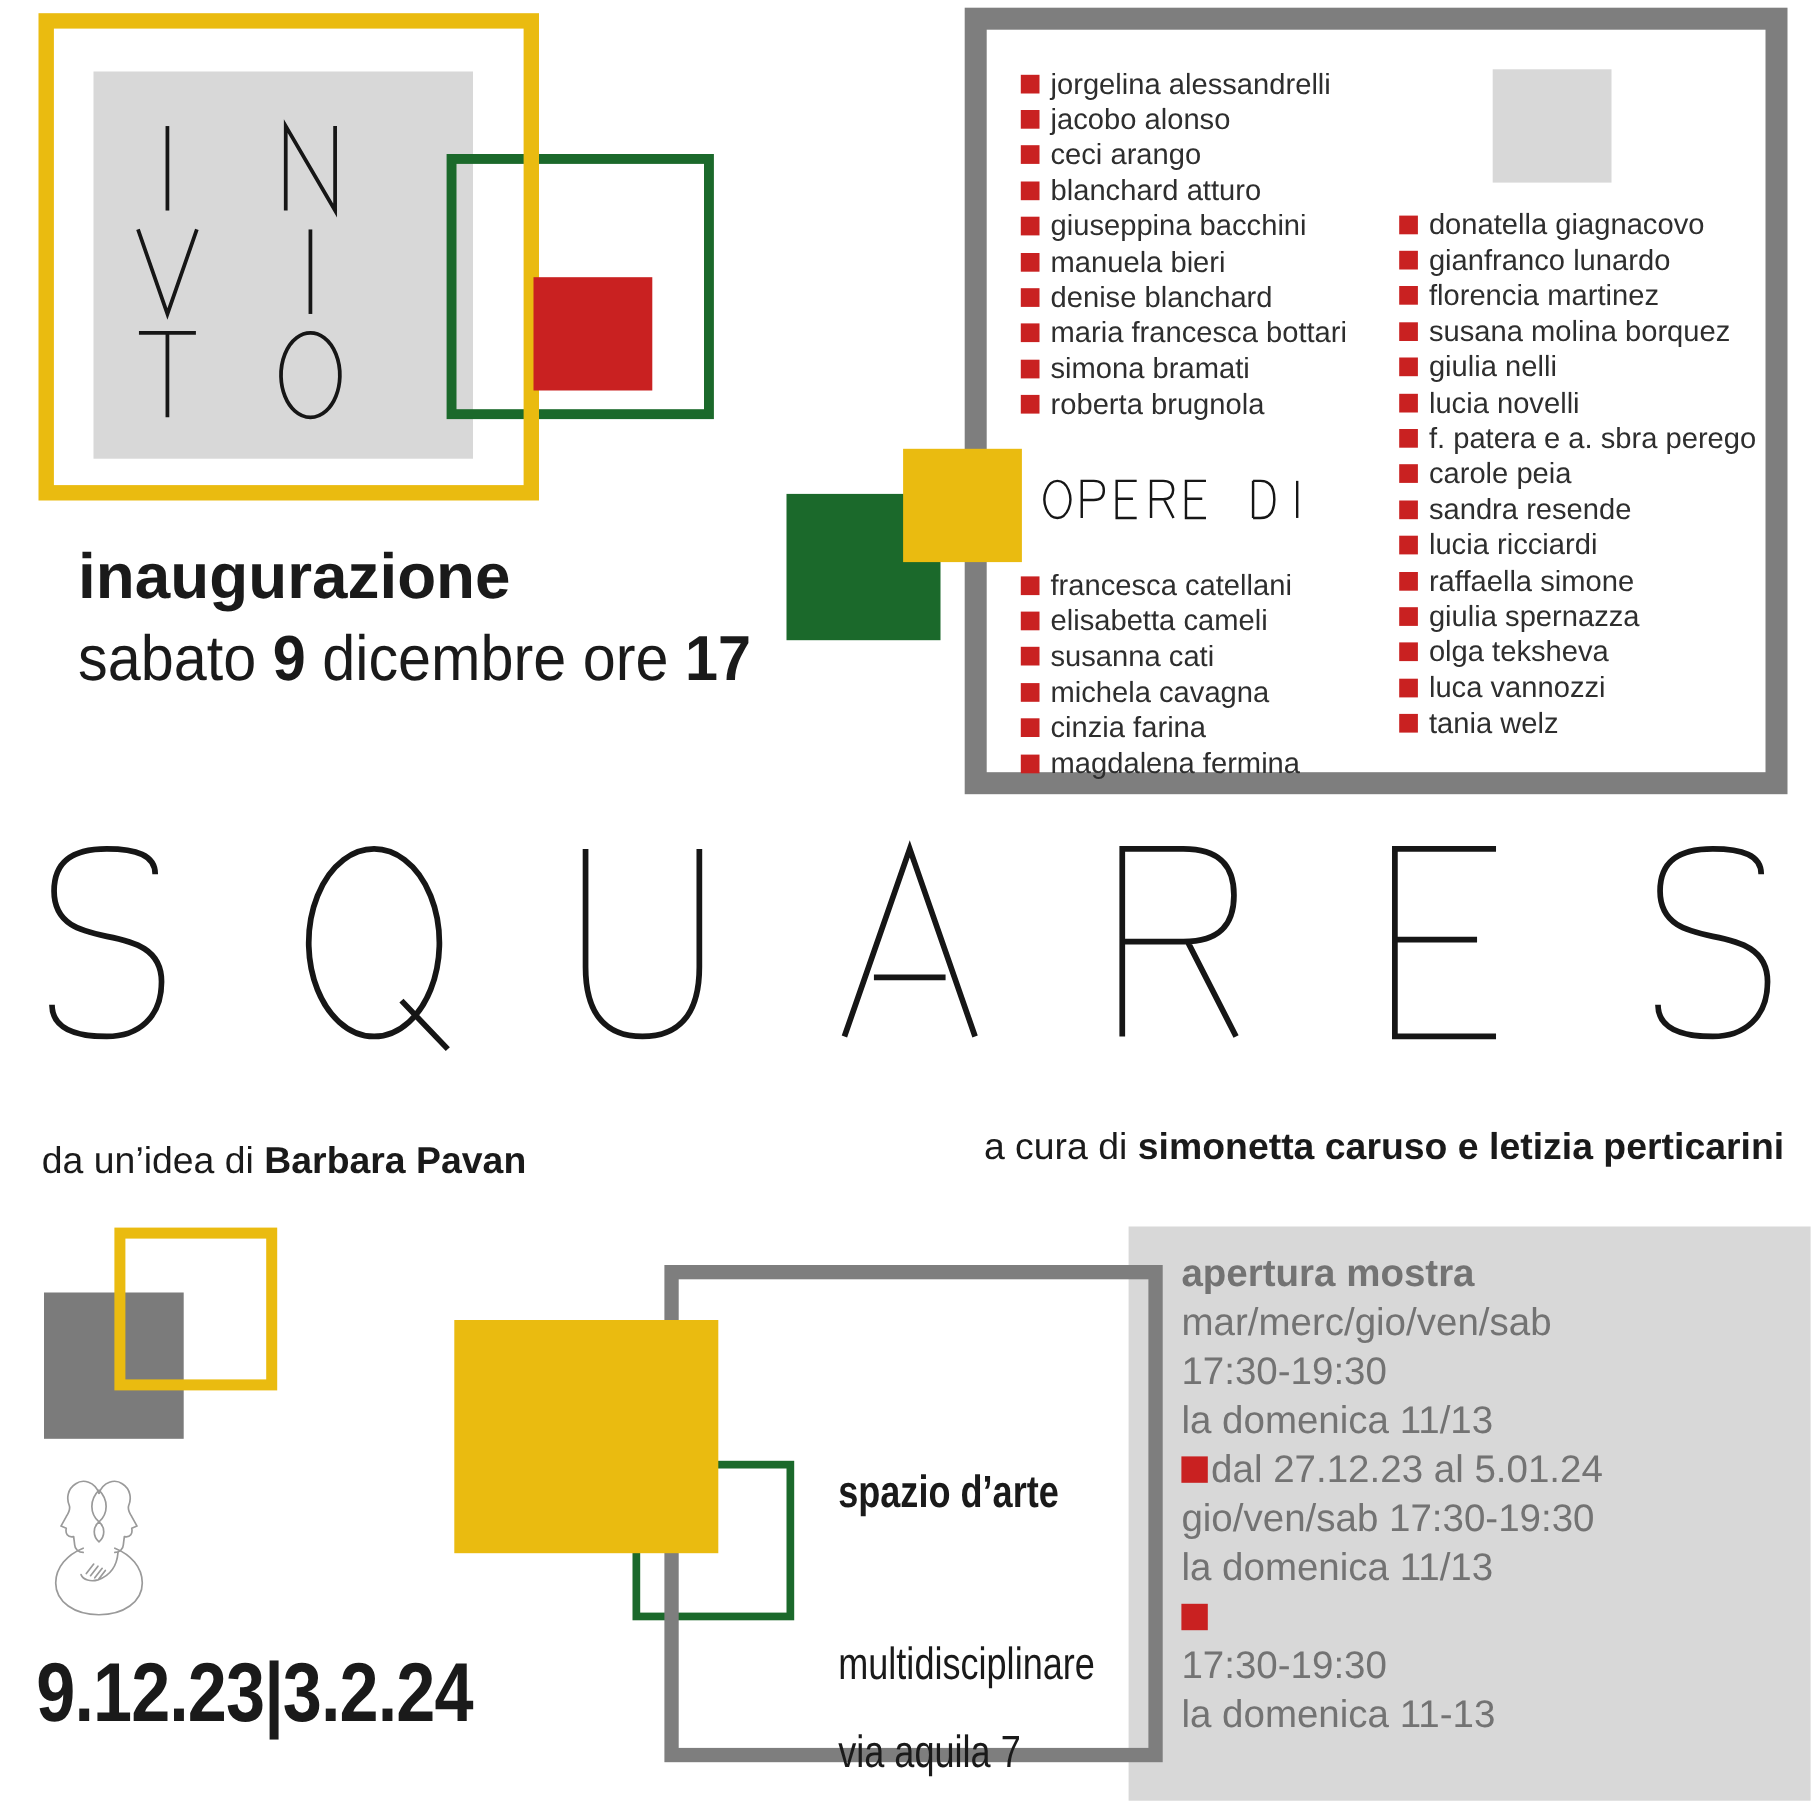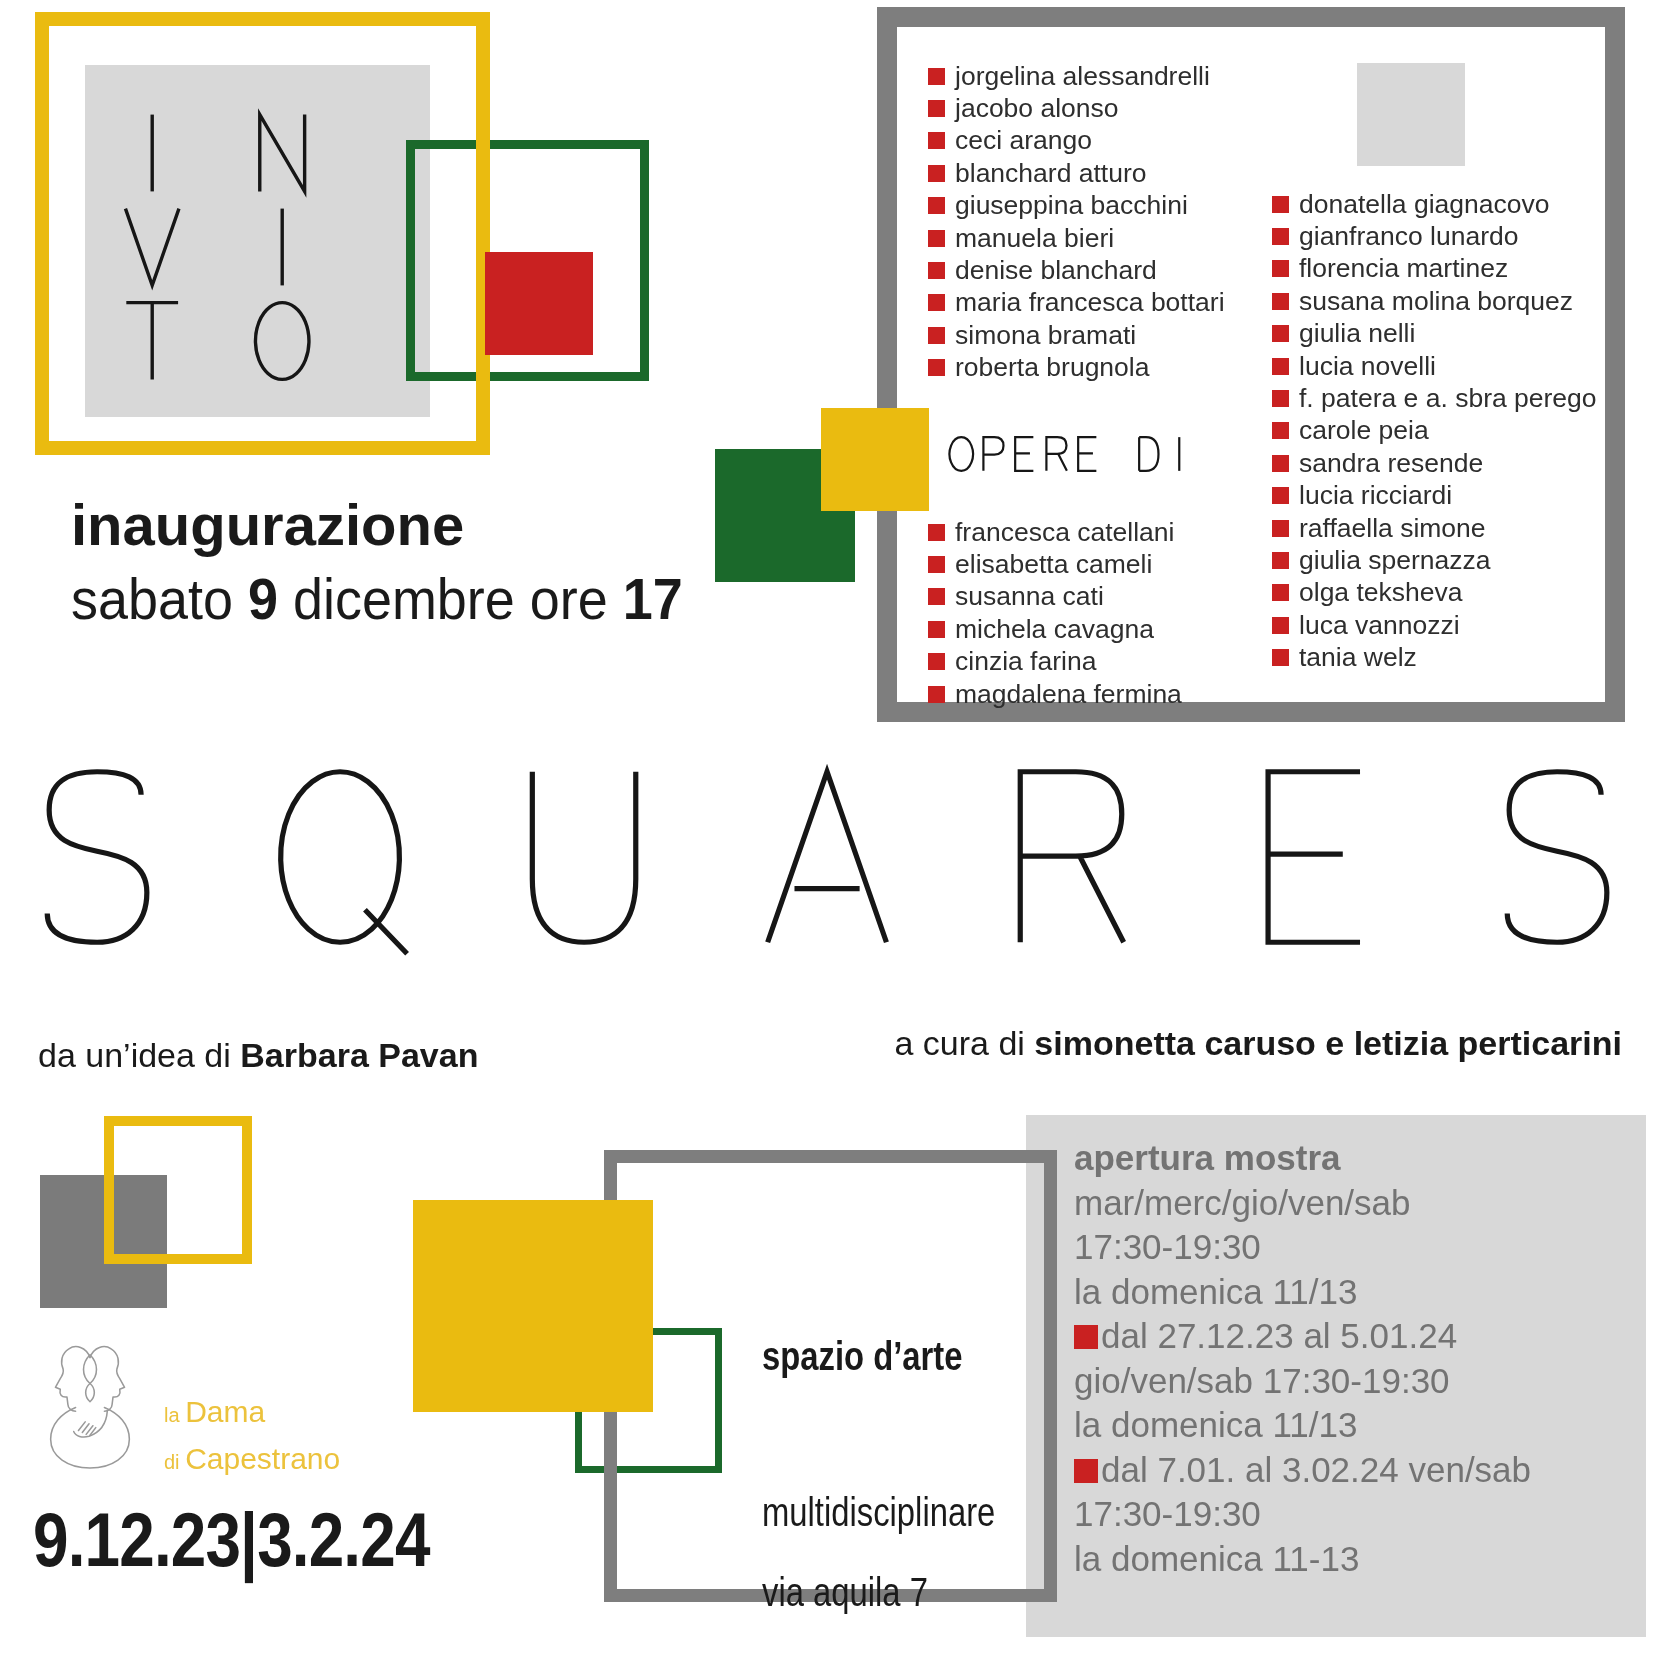--- a/index.html
+++ b/index.html
@@ -211,24 +211,20 @@
     <g fill="none" stroke="#9a9a9a" stroke-width="1.6" stroke-linecap="round" stroke-linejoin="round">
       <path d="M50,16 C46,5 35,2 28,7 C20,12 19,21 22,28 C23,32 21,35 19,38 L14,47 L19,49 C18,54 20,58 26,57 L27,65 C27,69 31,72 35,72"></path>
       <path d="M50,16 C54,5 65,2 72,7 C80,12 81,21 78,28 C77,32 79,35 81,38 L86,47 L81,49 C82,54 80,58 74,57 L73,65 C73,69 69,72 65,72"></path>
       <path d="M50,13 C41,22 41,35 50,43 C59,35 59,22 50,13 Z"></path>
       <path d="M50,43 C44,48 44,57 50,62 C56,57 56,48 50,43 Z"></path>
       <path d="M35,68 C20,74 9,86 9,101 C9,119 27,131 50,131 C73,131 91,119 91,101 C91,86 80,74 65,68"></path>
       <path d="M68,72 C67,85 60,94 49,98 C42,100 35,98 33,93"></path>
       <path d="M38,92 l7,-9 M42,94 l7,-9 M46,96 l7,-9 M50,97 l6,-8"></path>
     </g>
   </svg>
-  <div class="abs dama-text">
-    <div><span class="small">la </span><span>Dama</span></div>
-    <div><span class="small">di </span><span>Capestrano</span></div>
-  </div>
   <div class="abs dates">9.12.23|3.2.24</div>
 
   <div class="abs green-frame-bm"></div>
   <div class="abs venue-box"></div>
   <div class="abs yellow-sq-bm"></div>
   <div class="abs venue-text venue-top">
     <div class="b">spazio d’arte</div>
     <div>multidisciplinare</div>
   </div>
   <div class="abs venue-text venue-bottom">
@@ -239,19 +235,19 @@
   <div class="abs schedule-box"></div>
   <div class="abs sched">
     <div class="title">apertura mostra</div>
     <div>
         <div class="row"><span>mar/merc/gio/ven/sab</span></div>
         <div class="row"><span>17:30-19:30</span></div>
         <div class="row"><span>la domenica 11/13</span></div>
         <div class="row"><span class="bullet"></span><span>dal 27.12.23 al 5.01.24</span></div>
         <div class="row"><span>gio/ven/sab 17:30-19:30</span></div>
         <div class="row"><span>la domenica 11/13</span></div>
-        <div class="row"><span class="bullet"></span><span>dal 7.01. al 3.02.24 ven/sab</span></div>
+        <div class="row"><span class="bullet"></span></div>
         <div class="row"><span>17:30-19:30</span></div>
         <div class="row"><span>la domenica 11-13</span></div>
       </div>
   </div>
 
 </div>
 
 </body></html>

